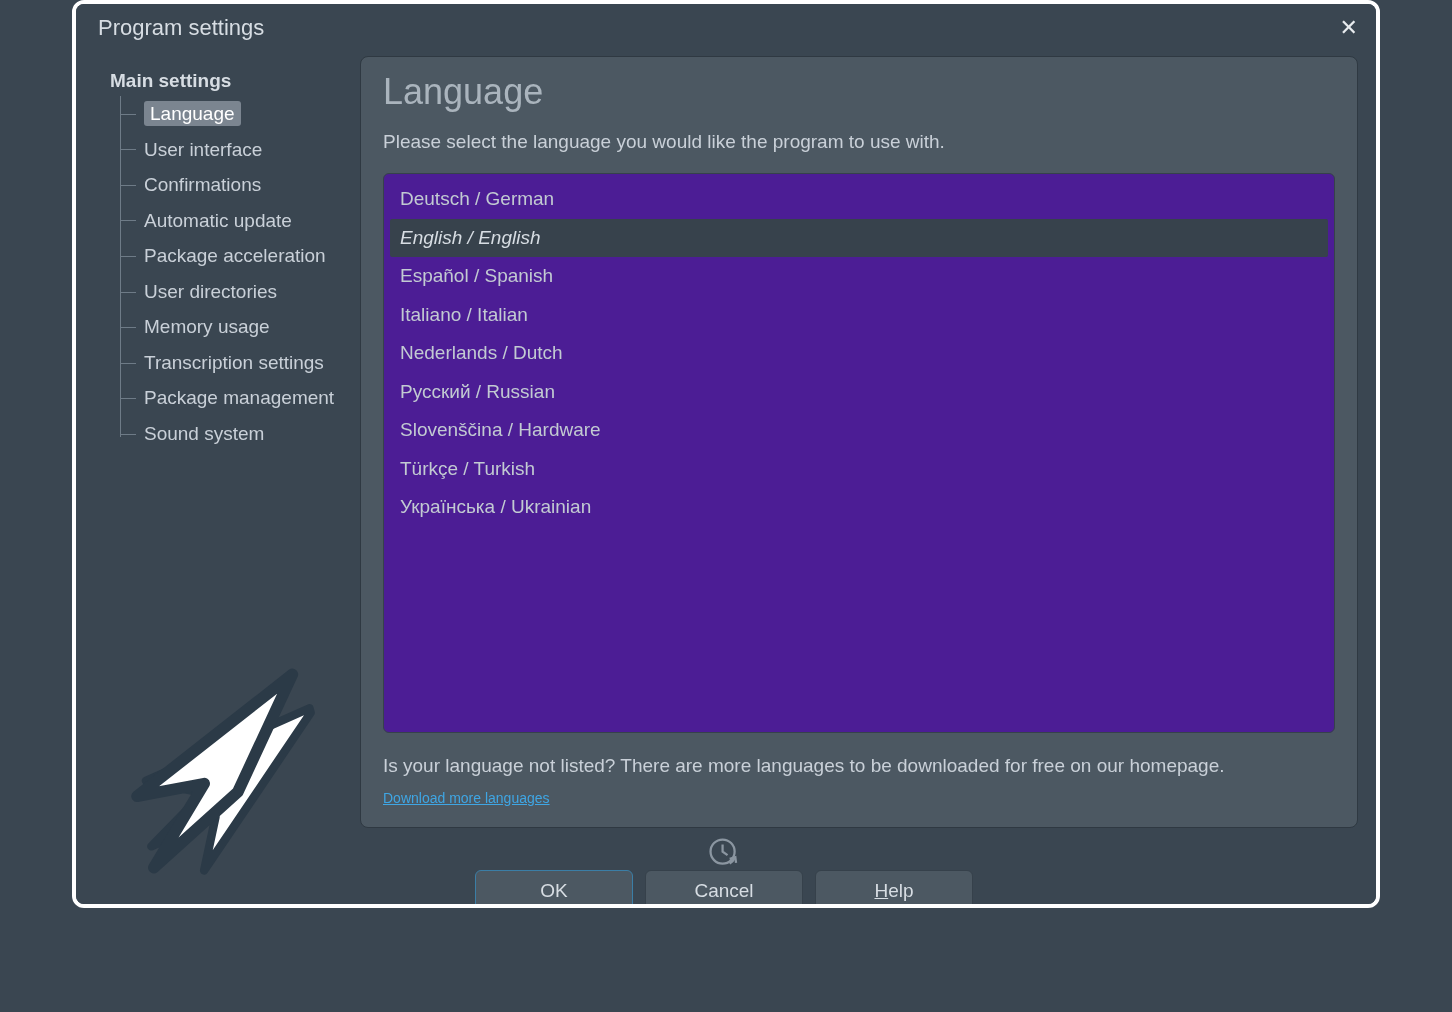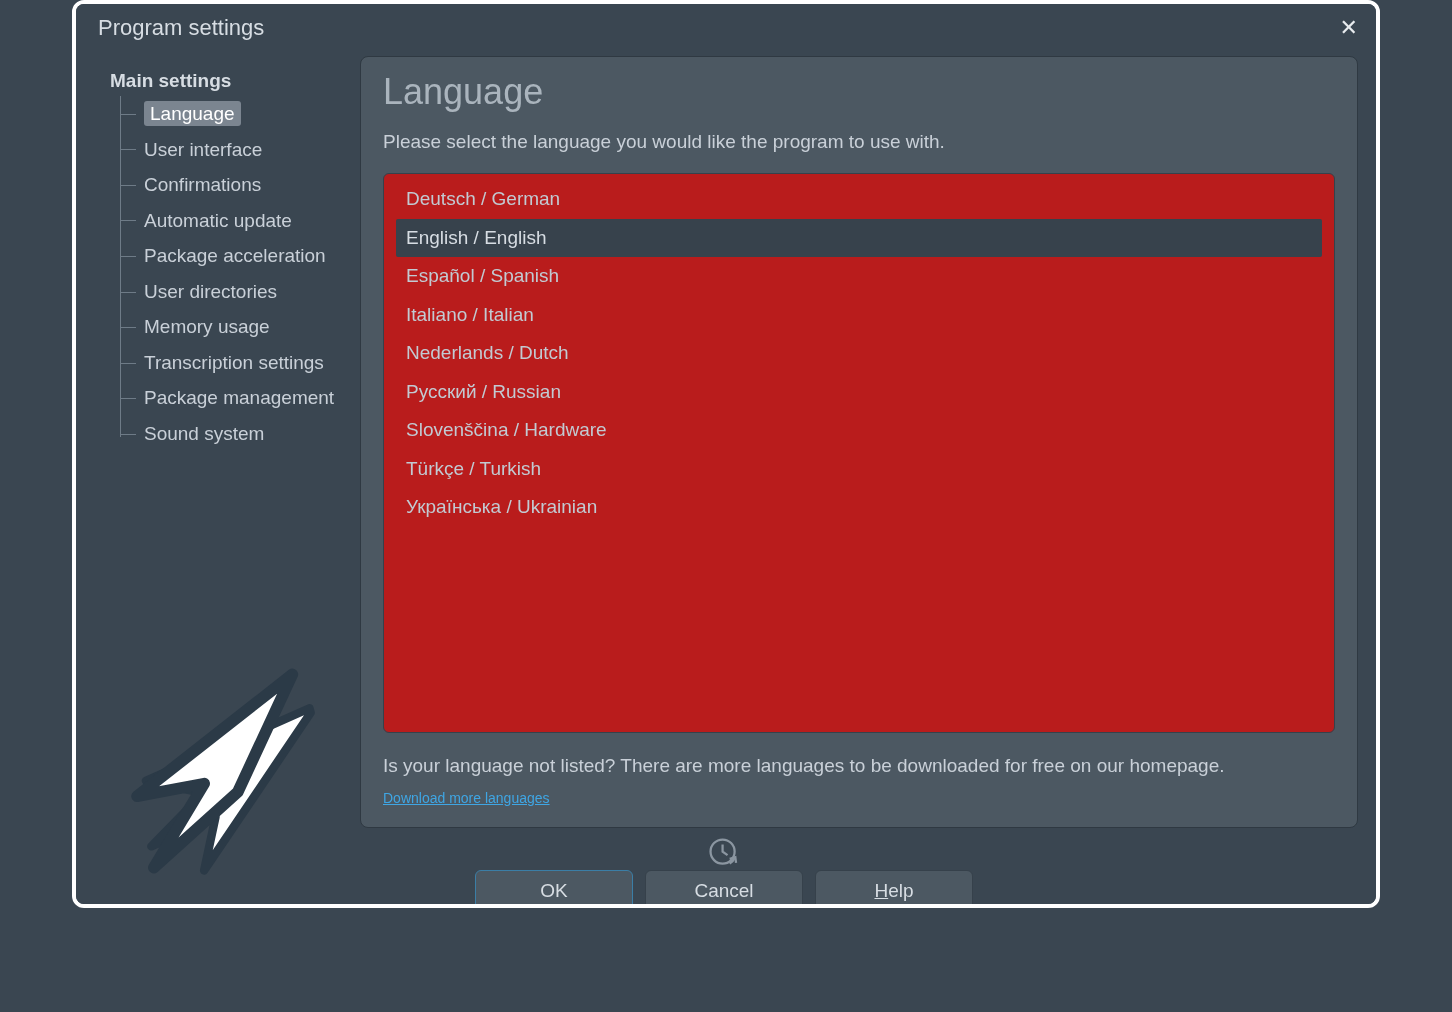--- a/index.html
+++ b/index.html
@@ -118,37 +118,38 @@
       font-weight: 400;
       margin-bottom: 18px;
     }
     .panel-subtext {
       color: #c9d0d8;
       font-size: 19px;
       margin-bottom: 20px;
     }
     .lang-listbox {
       flex: 1;
-      background: #b91c1c;
+      background: #4c1d95;
       border: 1px solid #36414b;
       border-radius: 6px;
-      padding: 6px 12px;
+      padding: 6px 6px;
       overflow-y: auto;
     }
     .lang-item {
       color: #c2cad2;
       font-size: 19px;
       padding: 5px 10px;
       cursor: pointer;
       border-radius: 2px;
       line-height: 1.5;
     }
     .lang-item.selected {
       background: #37424c;
       color: #d7dde3;
+      font-style: italic;
     }
     .download-area {
       margin-top: 22px;
     }
     .download-text {
       color: #c9d0d8;
       font-size: 19px;
       margin-bottom: 12px;
     }
     .download-link {

